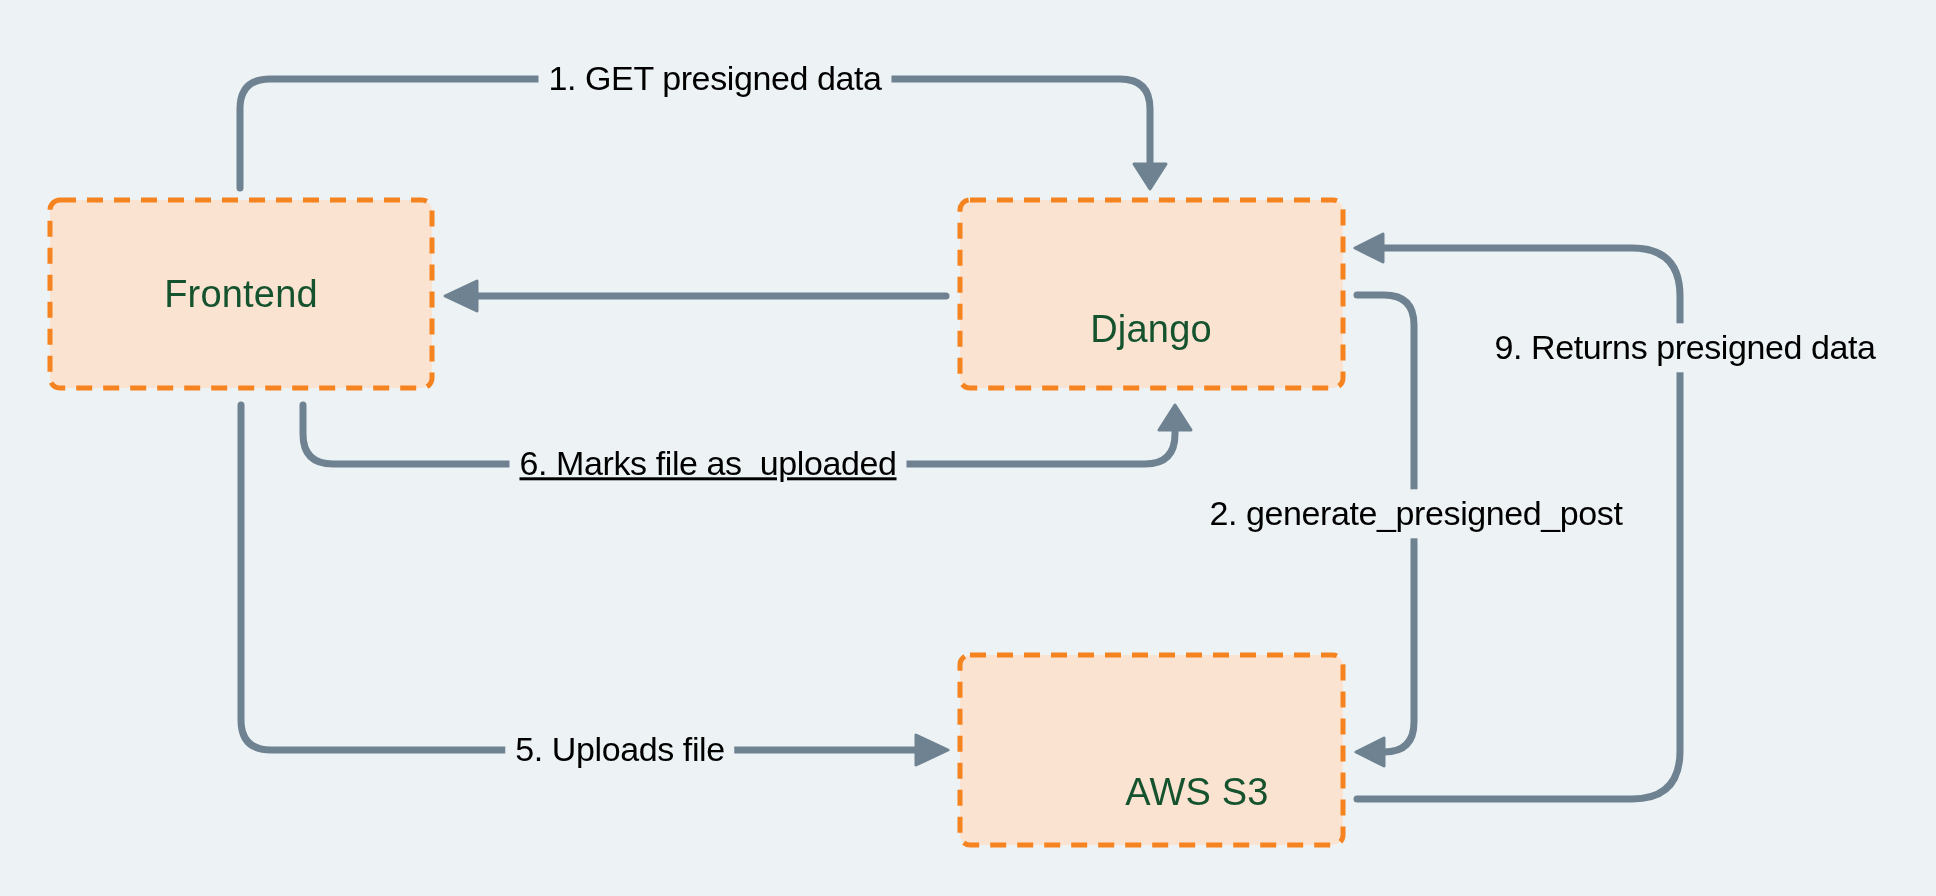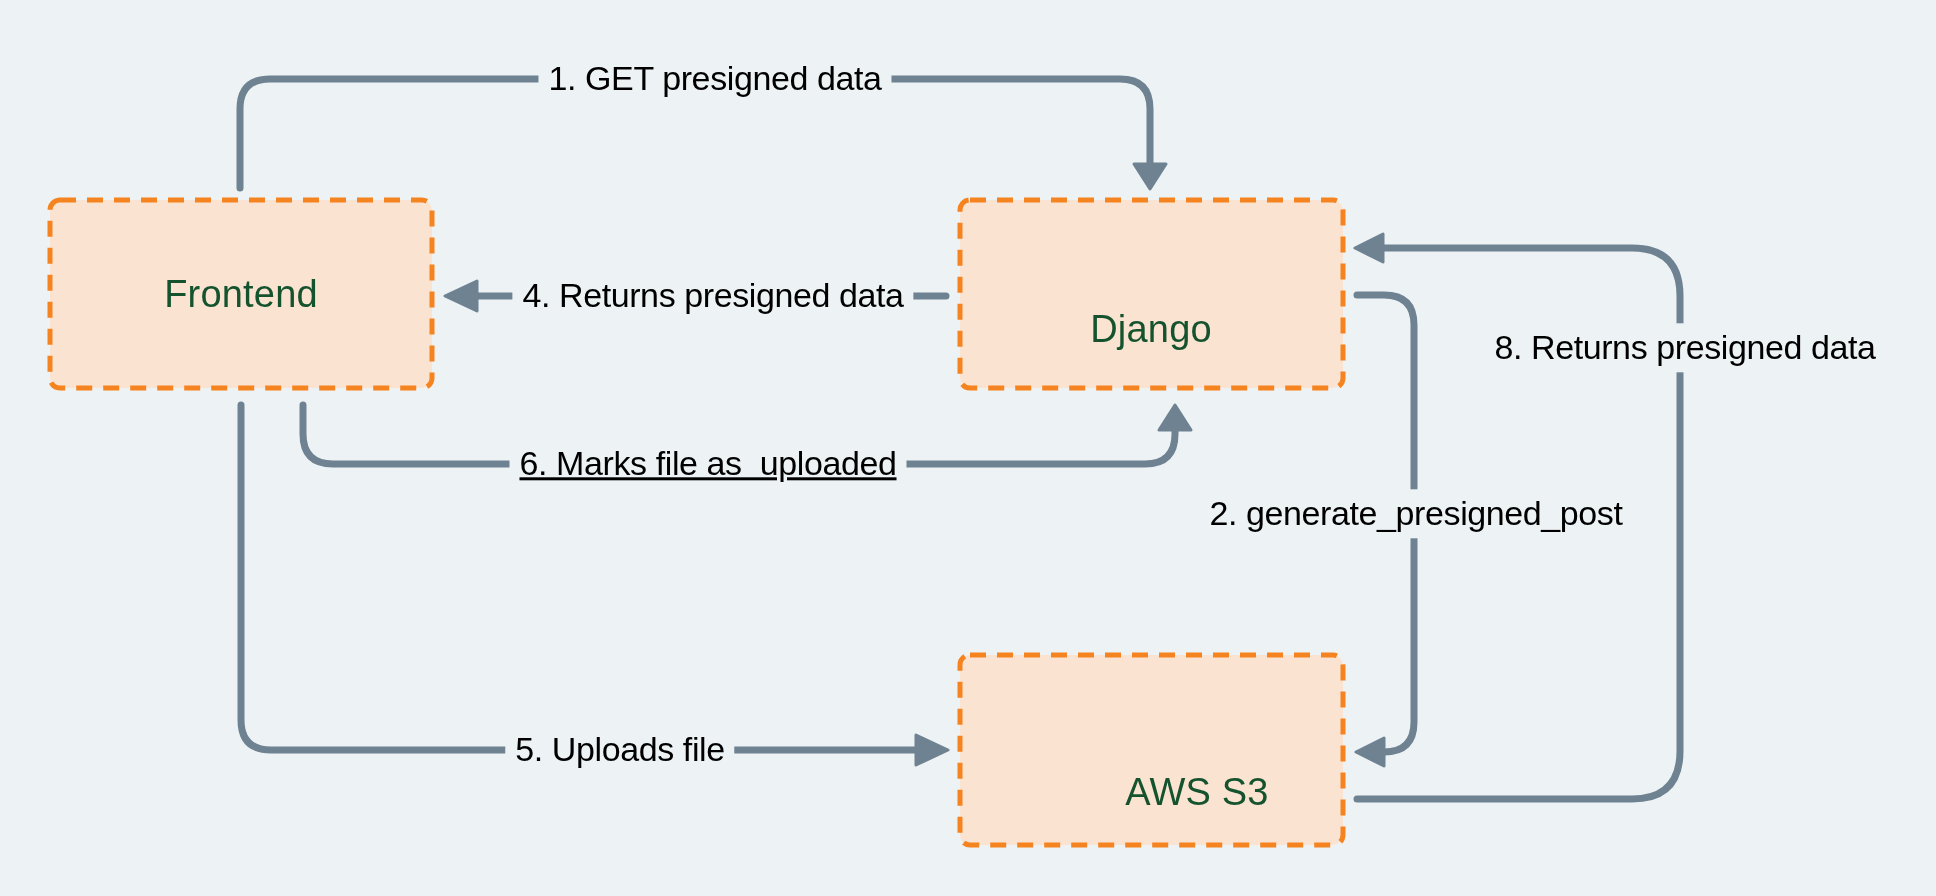--- a/index.html
+++ b/index.html
@@ -62,18 +62,17 @@
       <polygon points="1355,248 1383,234 1383,262"></polygon>
     </g>
   </svg>
 
   <div class="node-title" style="left:241px;top:294px;">Frontend</div>
   <div class="node-title" style="left:1151px;top:294px;margin-top:35px;">Django</div>
   <div class="node-title" style="left:1197px;top:750px;margin-top:42px;">AWS S3</div>
 
   <div class="edge-label" style="left:715px;top:79px;">1. GET presigned data</div>
   <div class="edge-label" style="left:1416px;top:514px;">2. generate_presigned_post</div>
-  <div class="edge-label" style="left:1685px;top:348px;">8. Returns presigned data</div>
-  <div class="edge-label" style="left:713px;top:296px;">4. Returns presigned data</div>
+  <div class="edge-label" style="left:1685px;top:348px;">9. Returns presigned data</div>
   <div class="edge-label" style="left:620px;top:750px;">5. Uploads file</div>
   <div class="edge-label" style="left:708px;top:464px;text-decoration:underline;">6. Marks file as  uploaded</div>
 
 </div>
 
 </body></html>

